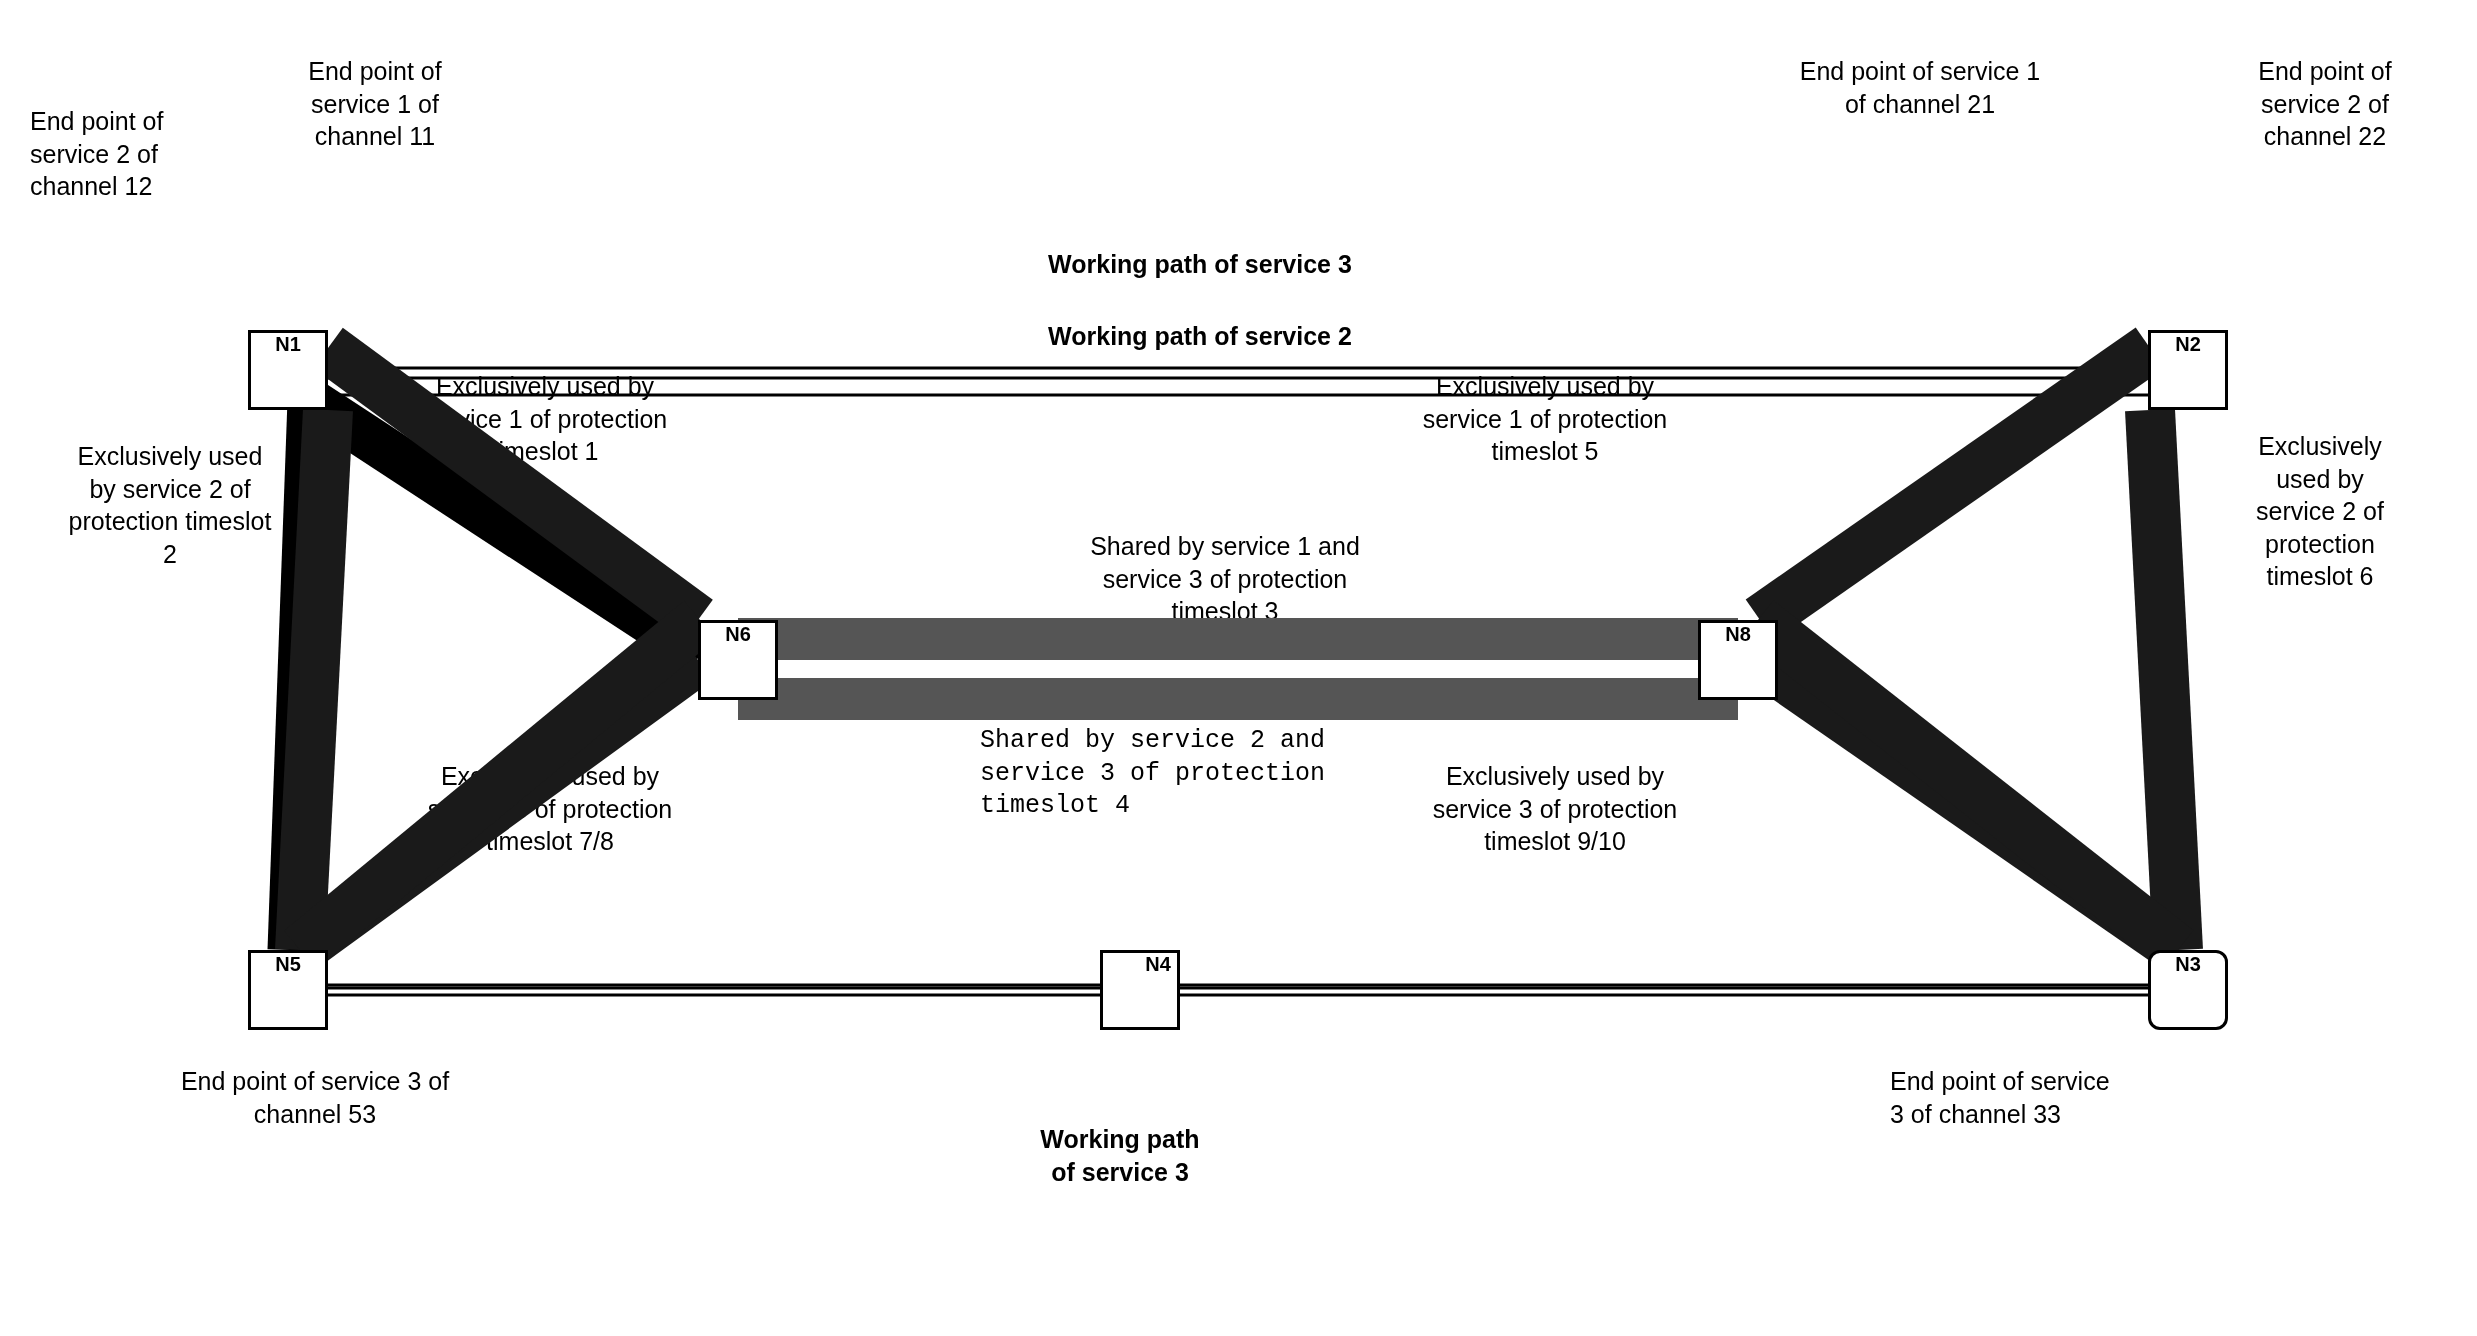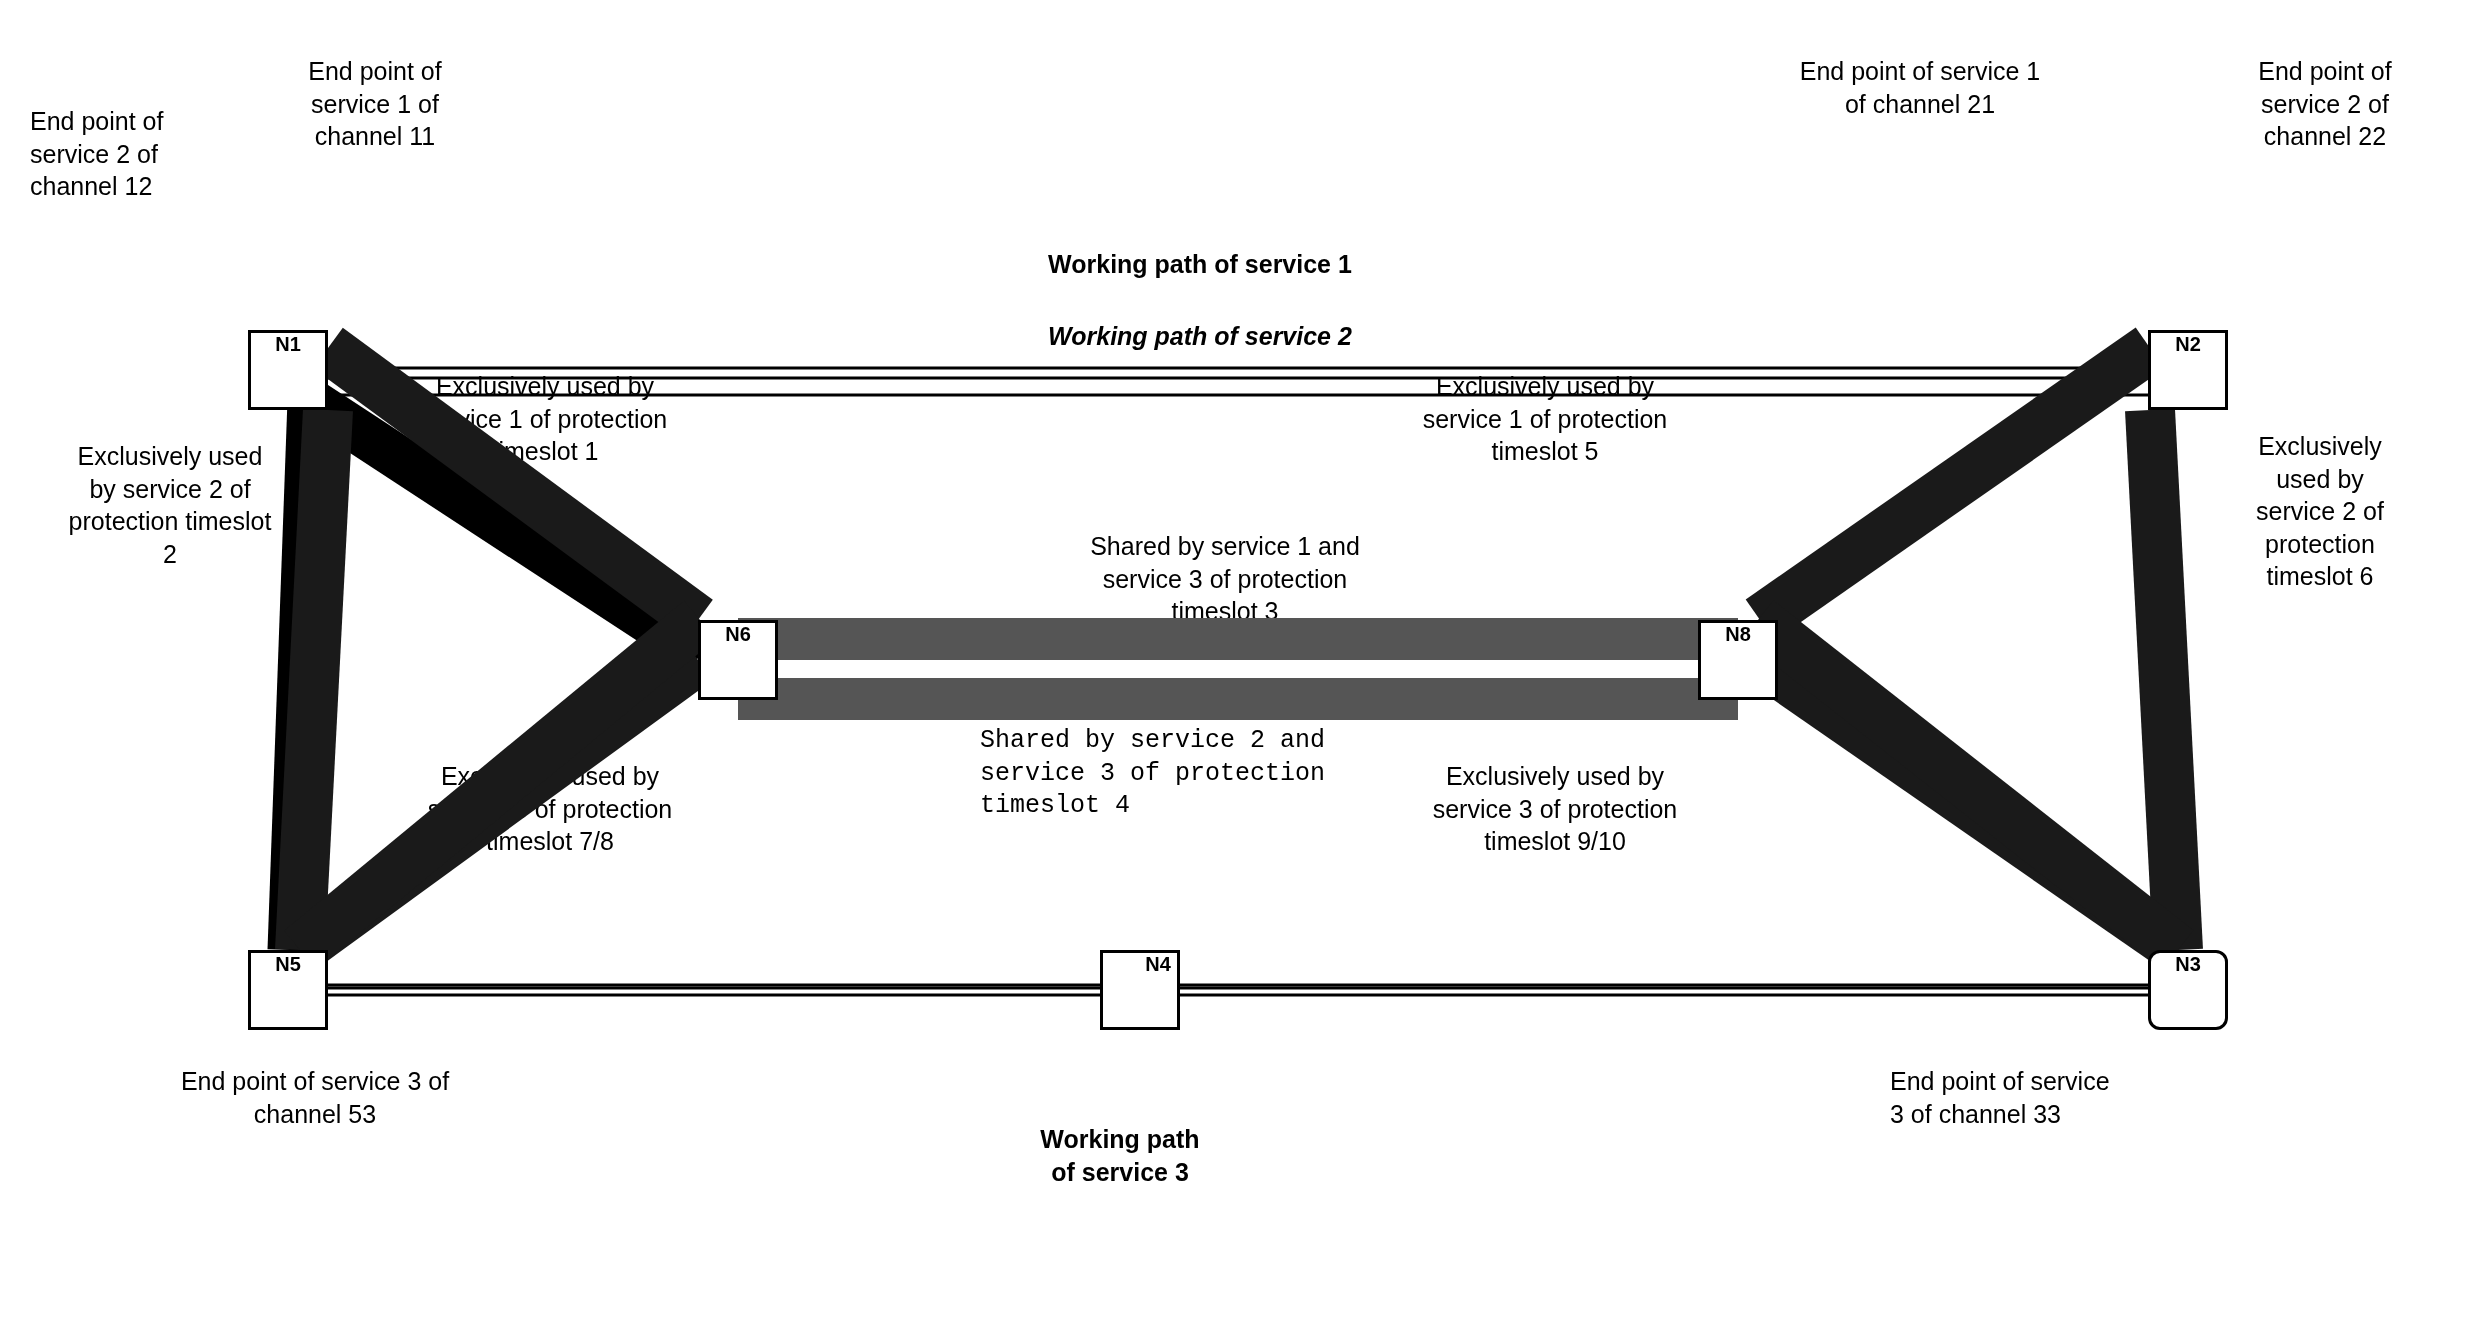--- a/index.html
+++ b/index.html
@@ -125,24 +125,24 @@
 
   <div class="label" style="left:1730px; top:55px; width:380px; text-align:center;">
     End point of service 1<br>of channel 21
   </div>
 
   <div class="label" style="left:2210px; top:55px; width:230px; text-align:center;">
     End point of<br>service 2 of<br>channel 22
   </div>
 
   <div class="label label-bold" style="left:850px; top:248px; width:700px; text-align:center;">
-    Working path of service 1
+    Working path of service 3
   </div>
 
-  <div class="label label-bold" style="left:850px; top:320px; width:700px; text-align:center;font-style:italic;">
+  <div class="label label-bold" style="left:850px; top:320px; width:700px; text-align:center;">
     Working path of service 2
   </div>
 
   <div class="label" style="left:30px; top:440px; width:280px; text-align:center;">
     Exclusively used<br>by service 2 of<br>protection timeslot<br>2
   </div>
 
   <div class="label" style="left:390px; top:370px; width:310px; text-align:center;">
     Exclusively used by<br>service 1 of protection<br>timeslot 1
   </div>

